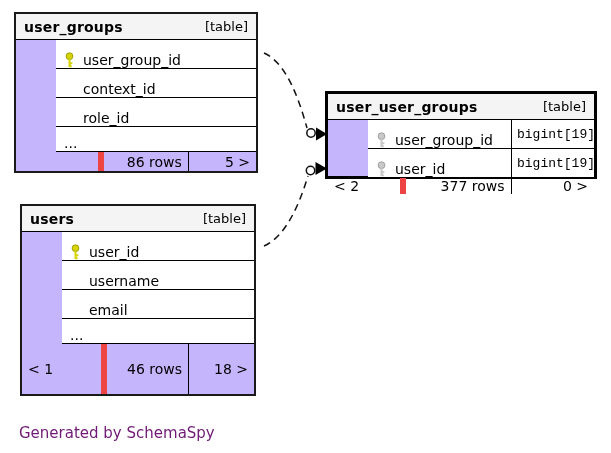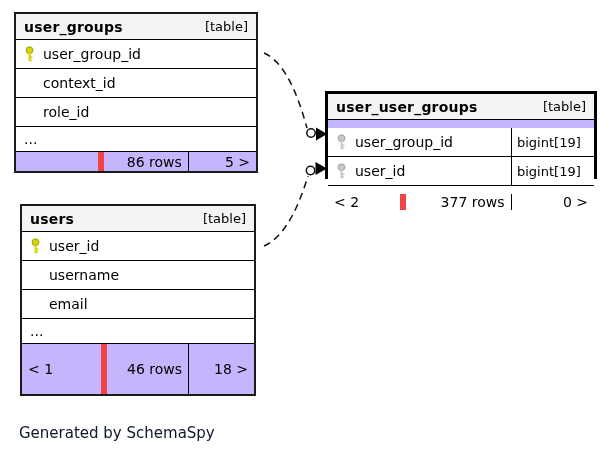--- a/index.html
+++ b/index.html
@@ -18,54 +18,55 @@
     display: flex; flex-direction: column;
     box-sizing: border-box;
     background: #c4b5fd;
     border: 2px solid #1a1a1a;
     z-index: 2;
   }
   .etable.emphasized { border: 3px solid #000000; }
 
   #tbl-user_groups      { left: 14px;  top: 12px;  width: 244px; height: 161px; }
   #tbl-users            { left: 20px;  top: 204px; width: 236px; height: 192px; }
-  #tbl-user_user_groups { left: 325px; top: 91px;  width: 272px; height: 88px; gap: 8px; }
+  #tbl-user_user_groups { left: 325px; top: 91px;  width: 272px; height: 88px; }
 
   .t-header {
     box-sizing: border-box;
     height: 26px; flex: 0 0 26px;
     display: flex; align-items: center; justify-content: space-between;
     padding: 0 8px;
     background: #f4f4f4;
     border-bottom: 1px solid #000;
   }
   .t-name  { font-weight: bold; font-size: 14px; letter-spacing: 0.2px; }
   .t-badge { font-size: 13px; font-weight: normal; }
 
   .t-rows { display: flex; flex-direction: column; flex: 0 0 auto; }
   .t-row {
     box-sizing: border-box;
     height: 29px; flex: 0 0 29px;
-    display: flex; align-items: center;
+    display: flex; align-items: flex-end;
     padding: 0 8px;
     border-bottom: 1px solid #000;
     background: #fff;
+    margin-left: 40px;
   }
   .t-row.ellipsis { height: 25px; flex: 0 0 25px; font-size: 14px; }
   .key-cell { width: 11px; height: 16px; flex: 0 0 11px; margin-right: 8px; display: inline-block; }
   .col-name { font-size: 14px; white-space: nowrap; }
   .col-type {
     box-sizing: border-box;
     margin-left: auto; align-self: stretch;
     width: 83px; flex: 0 0 83px;
     margin-right: -8px;
     display: flex; align-items: center;
     border-left: 1px solid #000;
     padding-left: 5px;
-    font-size: 13px; white-space: nowrap;
+    font-size: 13px; white-space: nowrap; font-family: Liberation Mono, monospace;
   }
 
   .t-footer {
     flex: 1 1 auto;
     display: flex; align-items: stretch;
     font-size: 14px;
   }
   .t-footer span { display: flex; align-items: center; box-sizing: border-box; padding: 0 6px; }
   .f-left   { width: 34%; justify-content: flex-start; }
   .f-center { width: 38%; justify-content: flex-end; border-left: 6px solid #ef4444; border-right: 1px solid #000; }
@@ -79,21 +80,21 @@
     position: absolute; left: 0; top: 0;
     z-index: 3; pointer-events: none;
   }
   .rel-path { fill: none; stroke: #111; stroke-width: 1.5; stroke-dasharray: 7 5; }
   .rel-circle { fill: #fff; stroke: #111; stroke-width: 1.5; }
   .rel-arrow { fill: #000; stroke: none; }
 
   
   #generator-note {
     position: absolute; left: 19px; top: 424px;
-    font-size: 15px; color: #0f172a;
+    font-size: 15px; color: #701a75;
   }
 </style>
 </head>
 <body>
 
 <div id="canvas">
 
   <svg id="rel-overlay" width="611" height="453">
     <g>
       <path class="rel-path" d="M264,53 C286,63 298,96 307,128"></path>

